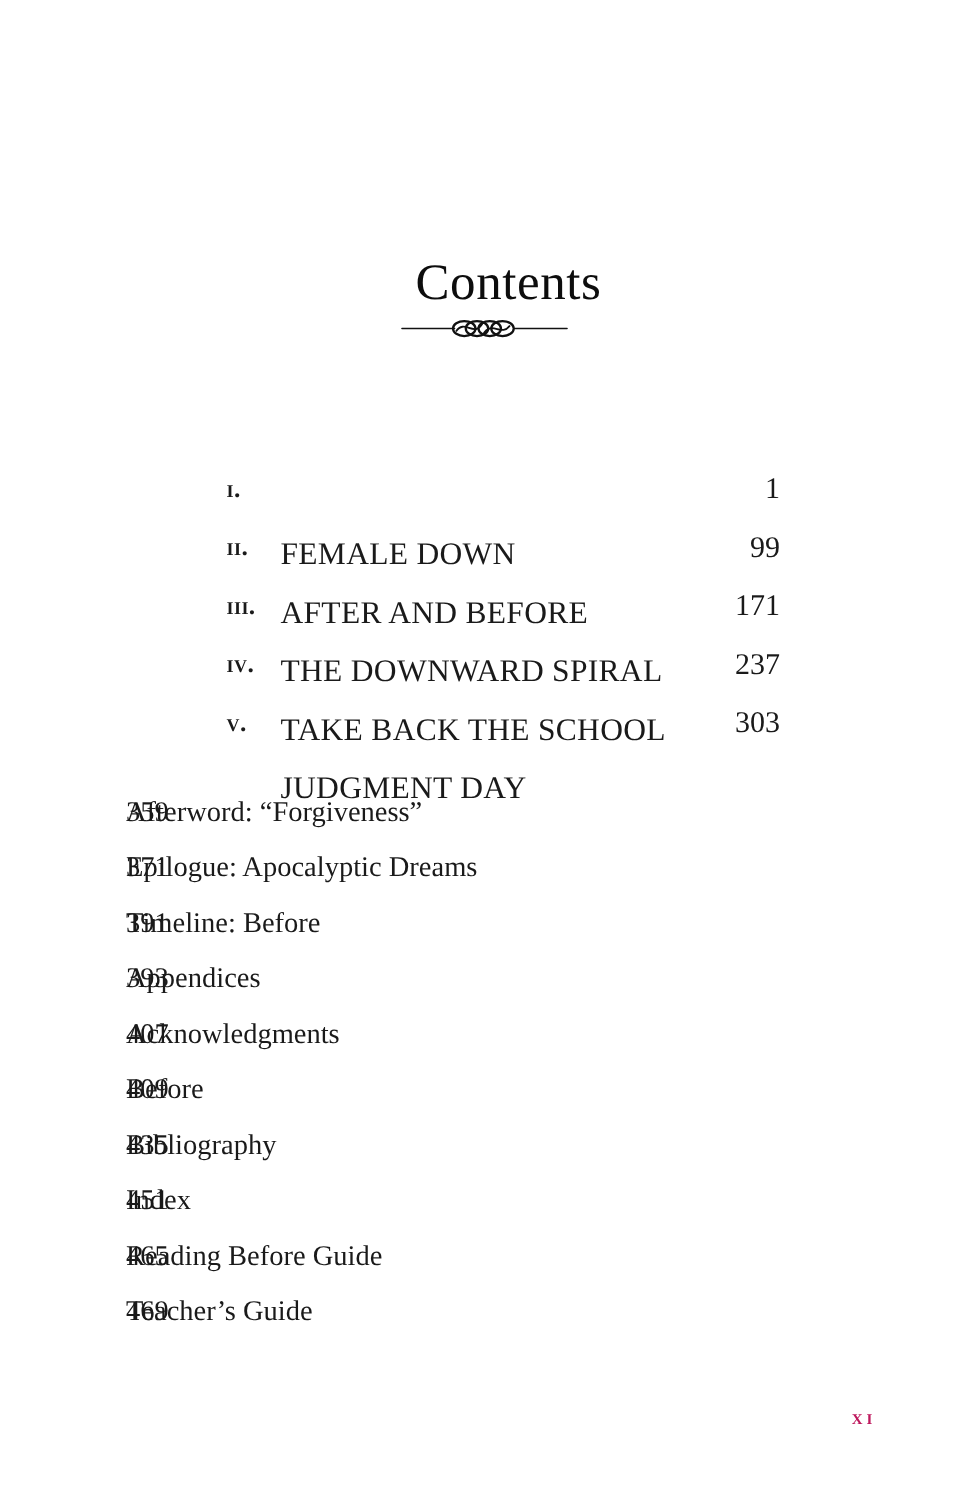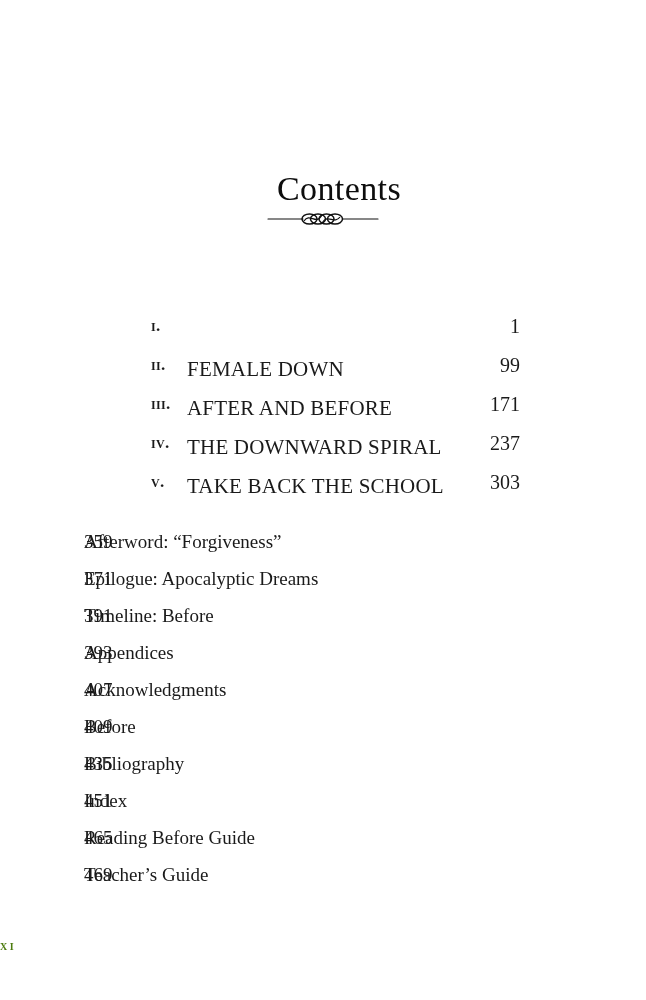--- a/index.html
+++ b/index.html
@@ -144,26 +144,27 @@
   .entry-back .page {
     display: inline;
   }
 
   
   .folio {
     position: absolute;
     top: 938px;
     left: 0;
     width: 584px;
+    text-align: right;
     font-size: 14px;
     font-variant: small-caps;
     text-transform: lowercase;
     letter-spacing: 2.5px;
     font-weight: bold;
-    color: #4d7c0f;
+    color: #be185d;
   }
 </style>
 </head>
 <body>
 
 <div class="page">
 
   <h1 class="toc-title">Contents</h1>
 
   <div class="ornament">
@@ -210,20 +211,21 @@
       </div>
 
       <div class="entry-part">
         <span class="numeral">IV.</span>
         <span class="title">TAKE BACK THE SCHOOL</span>
         <span class="page">237</span>
       </div>
 
       <div class="entry-part">
         <span class="numeral">V.</span>
+        <span class="title">JUDGMENT DAY</span>
         <span class="page">303</span>
       </div>
 
     </div>
 
     <div class="back-list">
 
       <div class="entry-back">
         <span class="label">Afterword: “Forgiveness”</span><span class="gap"></span><span class="page">359</span>
       </div>

